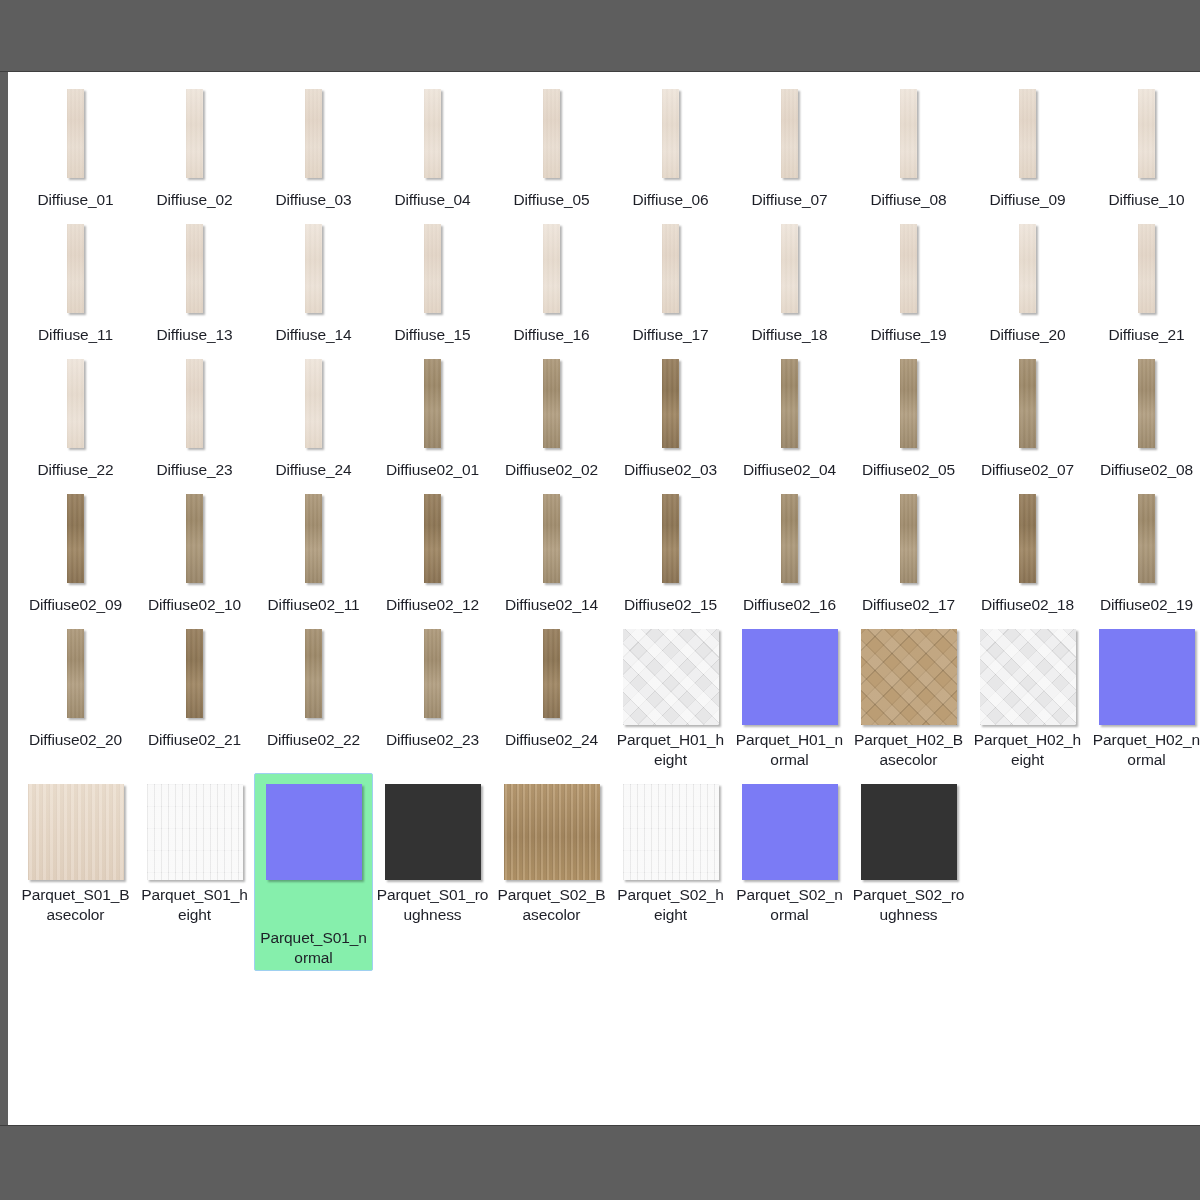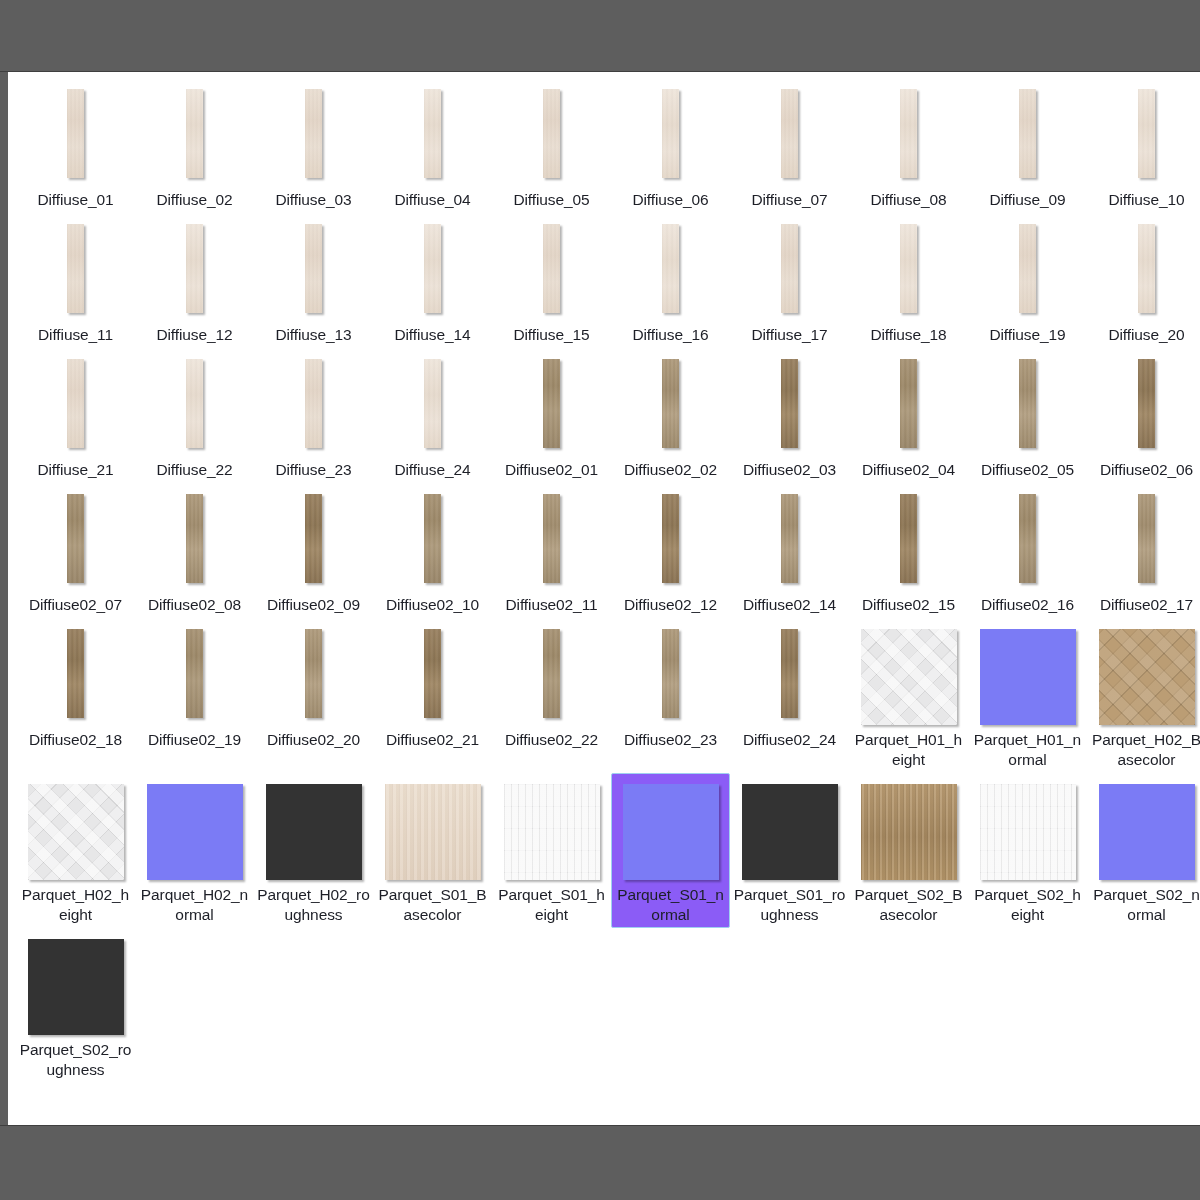--- a/index.html
+++ b/index.html
@@ -39,21 +39,22 @@
     display:flex;
     flex-direction:column;
     align-items:center;
     padding-top:10px;
     padding-bottom:2px;
     border:1px solid transparent;
     border-radius:2px;
   }
   .tile.selected{
     border:1px solid #9fd0f0;
-    background:#8b5cf6;
+    background:#86efac;
+    gap:43px;
   }
 
   
   .thumb-box{
     height:96px;
     display:flex;
     align-items:flex-start;
     justify-content:center;
   }
   .thumb{
@@ -249,26 +250,20 @@
     <div class="lbl">Diffiuse_10</div>
   </div>
         <div class="tile">
     <div class="thumb-box">
       <div class="thumb plank tx-lightwood"></div>
     </div>
     <div class="lbl">Diffiuse_11</div>
   </div>
         <div class="tile">
     <div class="thumb-box">
-      <div class="thumb plank tx-lightwood2"></div>
-    </div>
-    <div class="lbl">Diffiuse_12</div>
-  </div>
-        <div class="tile">
-    <div class="thumb-box">
       <div class="thumb plank tx-lightwood"></div>
     </div>
     <div class="lbl">Diffiuse_13</div>
   </div>
         <div class="tile">
     <div class="thumb-box">
       <div class="thumb plank tx-lightwood2"></div>
     </div>
     <div class="lbl">Diffiuse_14</div>
   </div>
@@ -357,26 +352,20 @@
     <div class="lbl">Diffiuse02_04</div>
   </div>
         <div class="tile">
     <div class="thumb-box">
       <div class="thumb plank tx-midwood2"></div>
     </div>
     <div class="lbl">Diffiuse02_05</div>
   </div>
         <div class="tile">
     <div class="thumb-box">
-      <div class="thumb plank tx-darkwood"></div>
-    </div>
-    <div class="lbl">Diffiuse02_06</div>
-  </div>
-        <div class="tile">
-    <div class="thumb-box">
       <div class="thumb plank tx-midwood"></div>
     </div>
     <div class="lbl">Diffiuse02_07</div>
   </div>
         <div class="tile">
     <div class="thumb-box">
       <div class="thumb plank tx-midwood2"></div>
     </div>
     <div class="lbl">Diffiuse02_08</div>
   </div>
@@ -492,26 +481,20 @@
     <div class="thumb-box">
       <div class="thumb square tx-herring-height"></div>
     </div>
     <div class="lbl">Parquet_H02_height</div>
   </div>
         <div class="tile">
     <div class="thumb-box">
       <div class="thumb square tx-normal"></div>
     </div>
     <div class="lbl">Parquet_H02_normal</div>
-  </div>
-        <div class="tile">
-    <div class="thumb-box">
-      <div class="thumb square tx-rough"></div>
-    </div>
-    <div class="lbl">Parquet_H02_roughness</div>
   </div>
         <div class="tile">
     <div class="thumb-box">
       <div class="thumb square tx-strip-base"></div>
     </div>
     <div class="lbl">Parquet_S01_Basecolor</div>
   </div>
         <div class="tile">
     <div class="thumb-box">
       <div class="thumb square tx-strip-height"></div>

